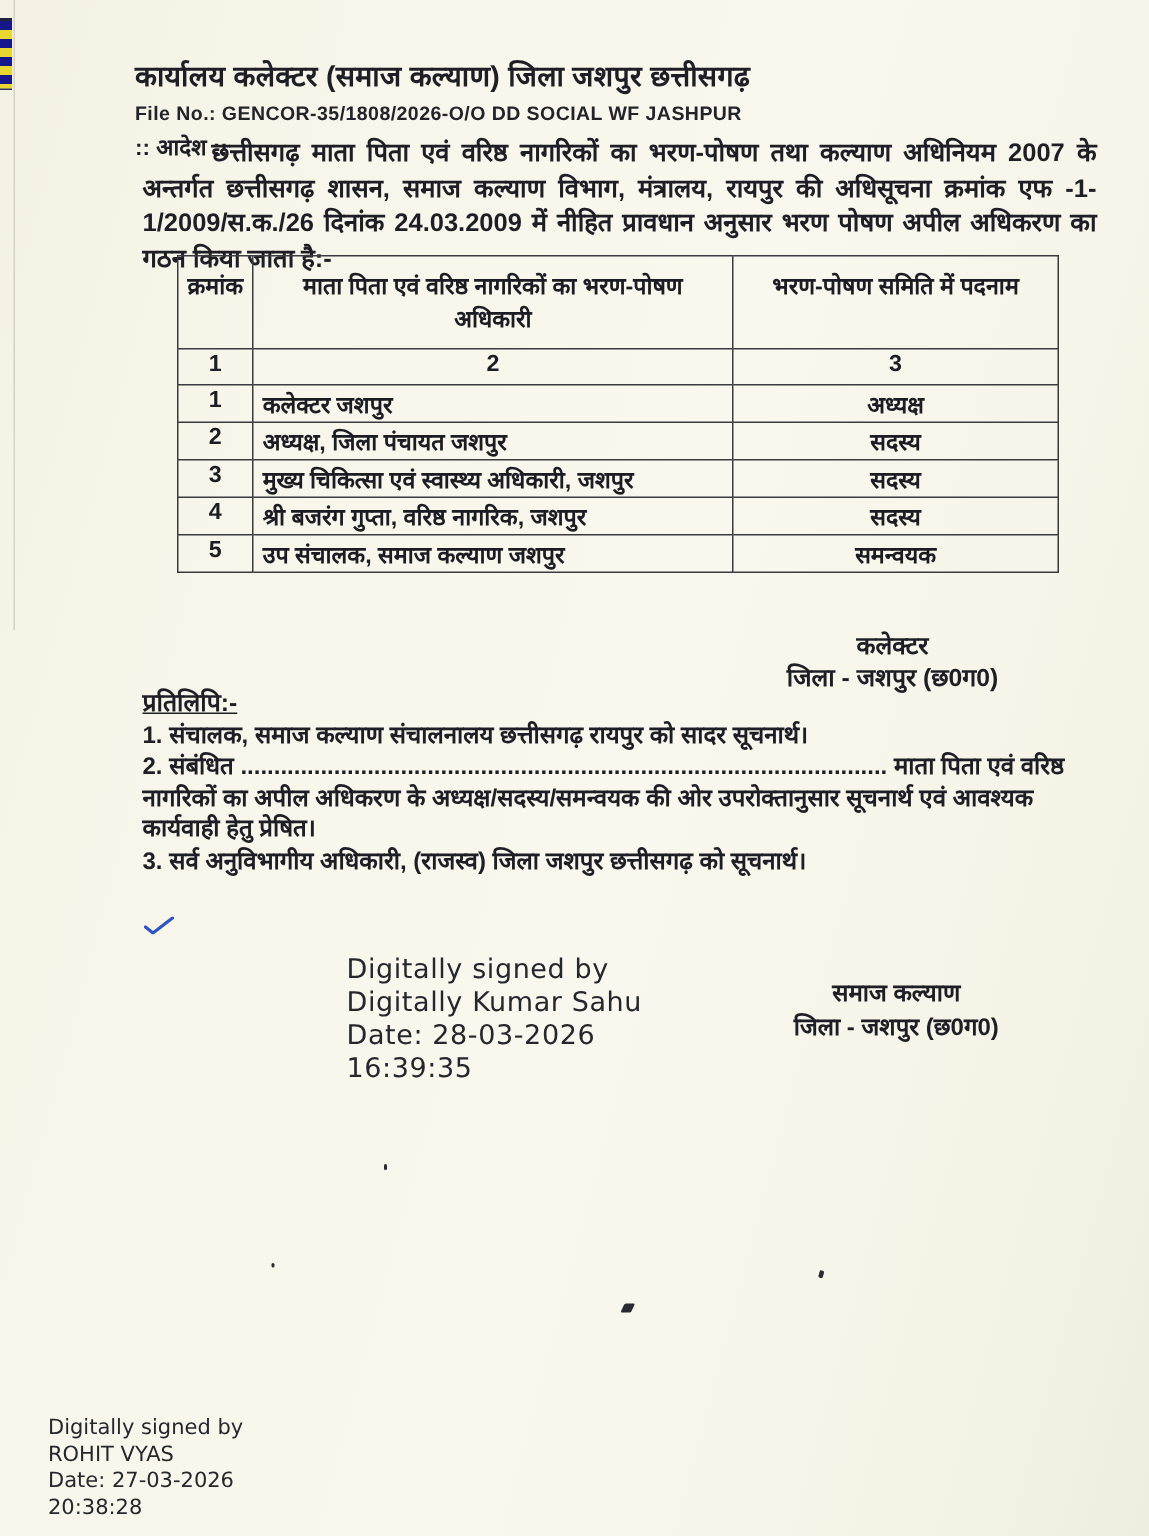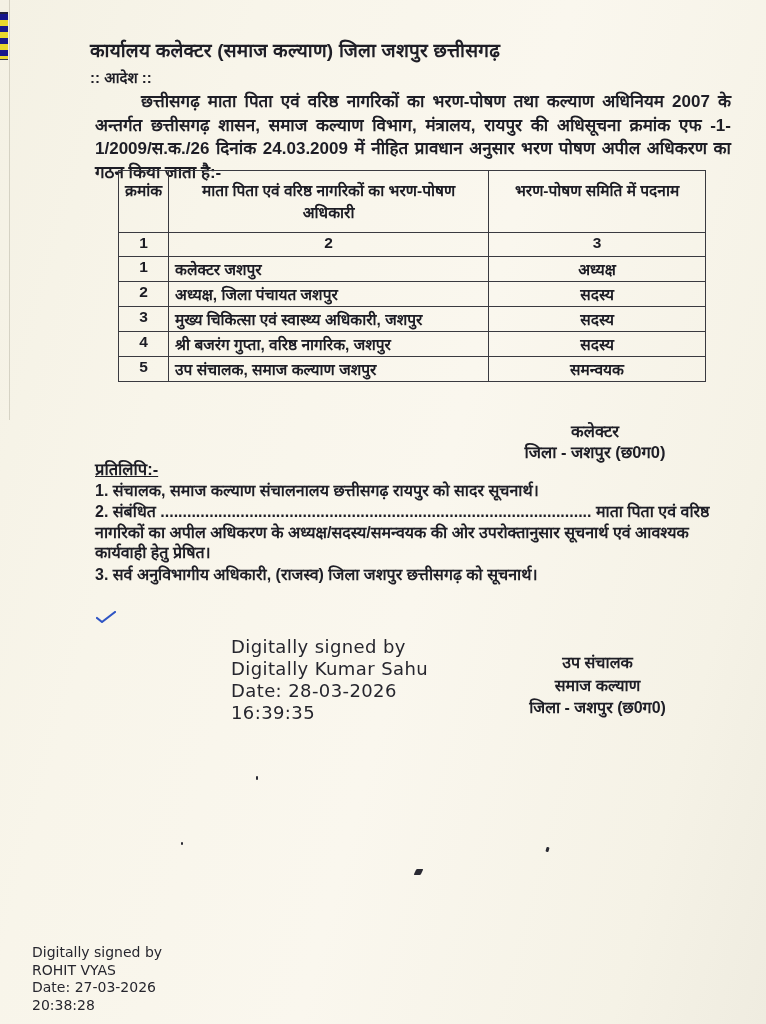--- a/index.html
+++ b/index.html
@@ -130,20 +130,21 @@
 </style>
 </head>
 <body>
 
 <div class="page">
 
   <div class="color-strip"></div>
 
   <div class="doc-header">
     <div class="doc-title">कार्यालय कलेक्टर (समाज कल्याण) जिला जशपुर छत्तीसगढ़</div>
+    <div class="file-no">File No.:  GENCOR-35/1808/2026-O/O DD SOCIAL WF JASHPUR</div>
     <div class="order-head">:: आदेश ::</div>
   </div>
 
   <div class="body-para">छत्तीसगढ़ माता पिता एवं वरिष्ठ नागरिकों का भरण-पोषण तथा कल्याण अधिनियम 2007 के अन्तर्गत छत्तीसगढ़ शासन, समाज कल्याण विभाग, मंत्रालय, रायपुर की अधिसूचना क्रमांक एफ -1-1/2009/स.क./26 दिनांक 24.03.2009 में नीहित प्रावधान अनुसार भरण पोषण अपील अधिकरण का गठन किया जाता है:-</div>
 
   <table class="committee">
     <tbody>
         <tr>
       <th>क्रमांक</th>
       <th>माता पिता एवं वरिष्ठ नागरिकों का भरण-पोषण अधिकारी</th>
@@ -199,21 +200,20 @@
   </svg>
 
   <div class="digisign-main">
     <div>Digitally signed by</div>
     <div>Digitally Kumar Sahu</div>
     <div>Date: 28-03-2026</div>
     <div>16:39:35</div>
   </div>
 
   <div class="signatory-block">
-    <div>उप संचालक</div>
     <div>समाज कल्याण</div>
     <div>जिला - जशपुर (छ0ग0)</div>
   </div>
 
   <div class="speck s1"></div>
   <div class="speck s2"></div>
   <div class="speck s3"></div>
   <div class="speck s4"></div>
 
   <div class="digisign-footer">

